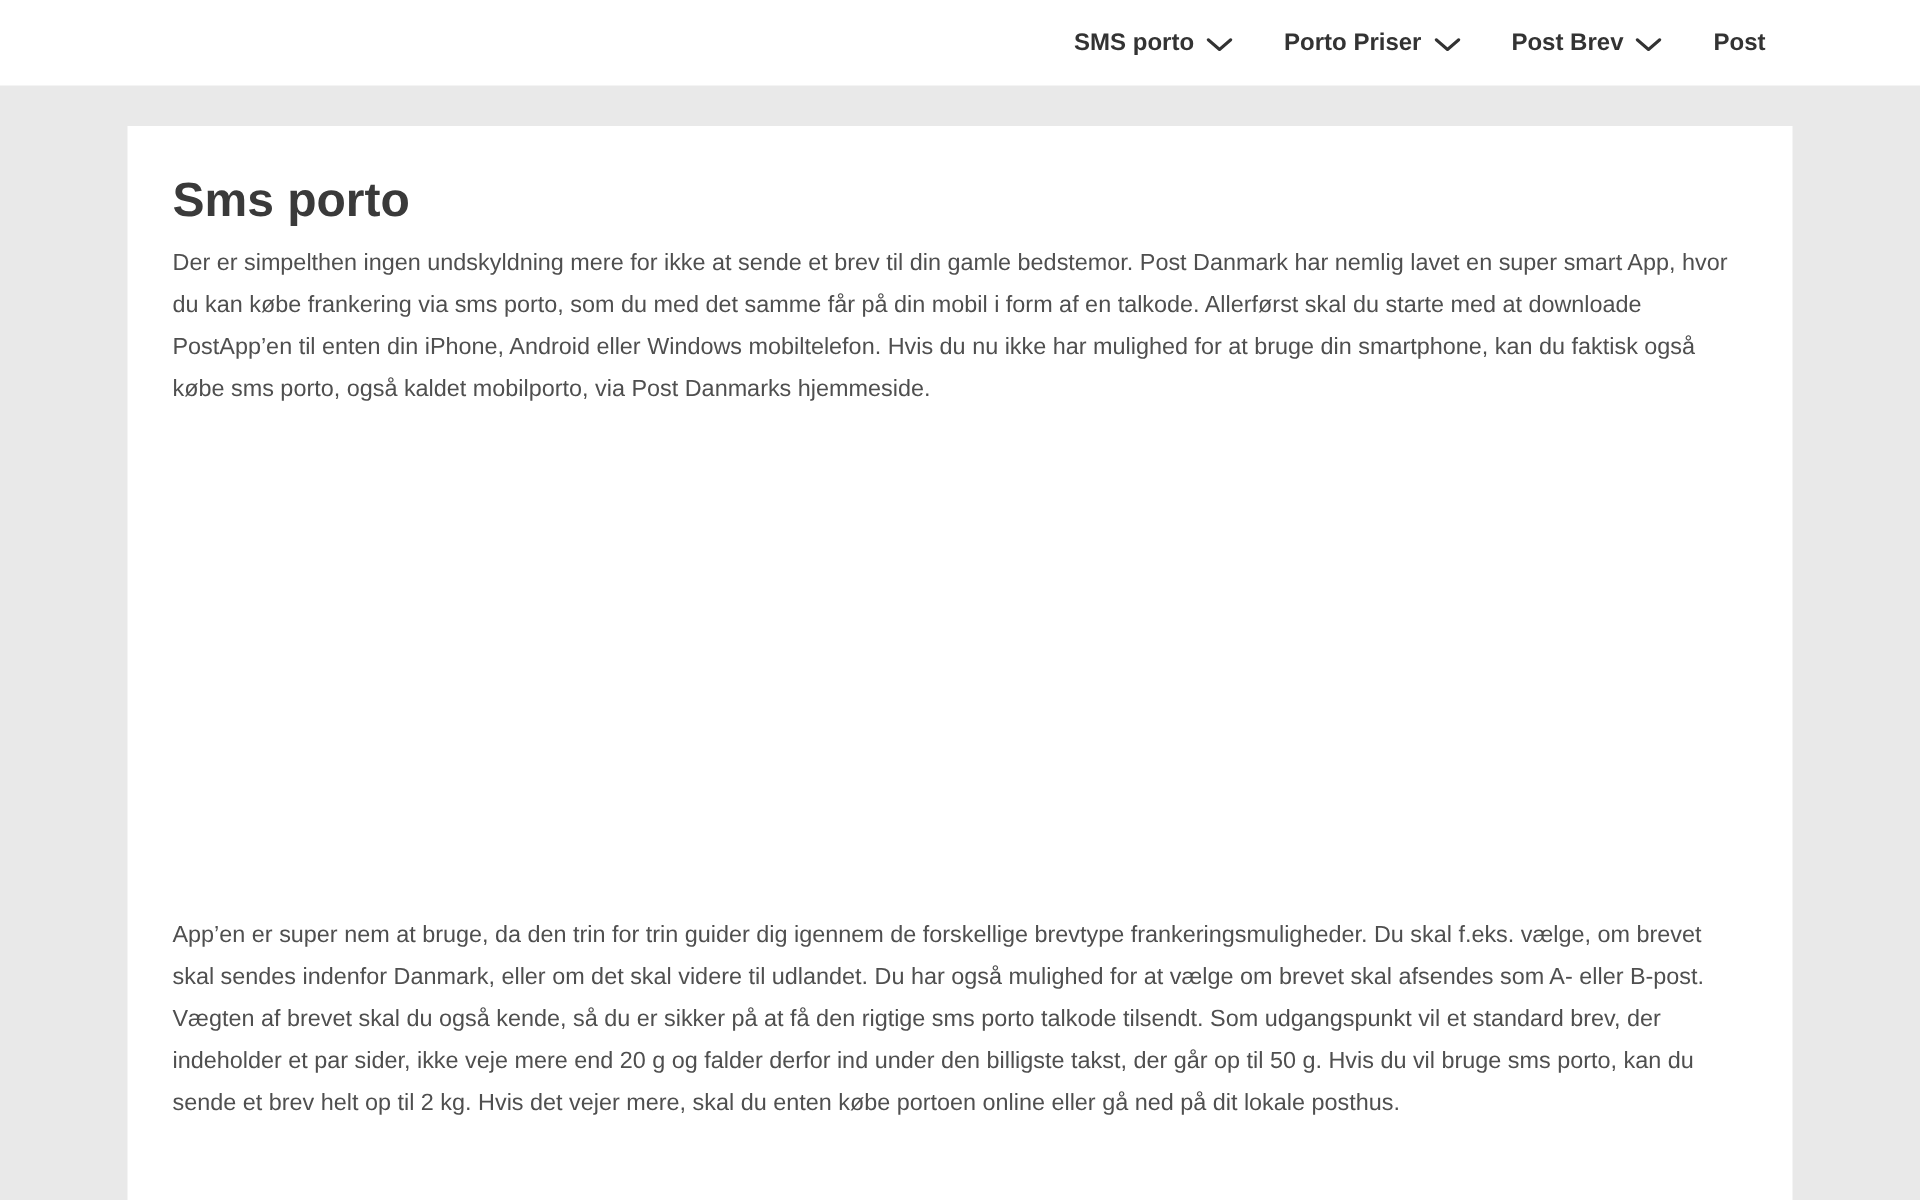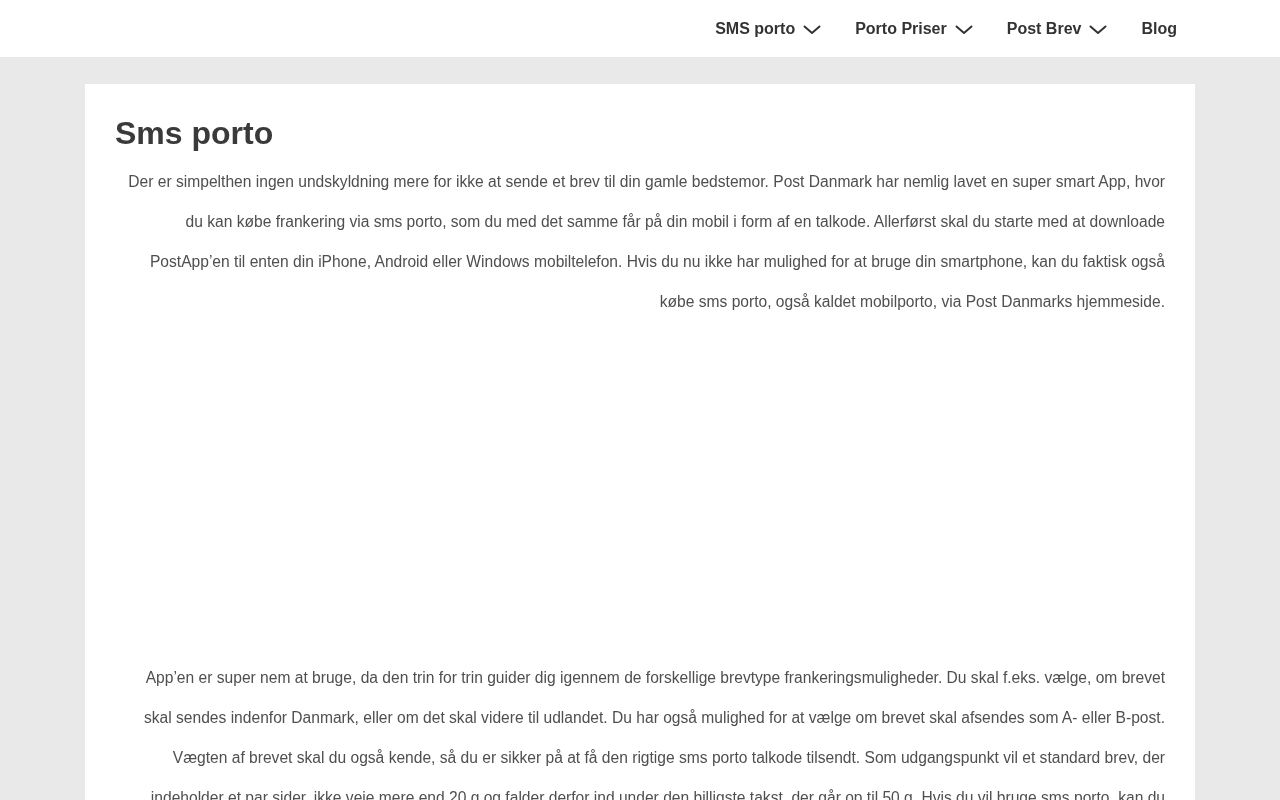--- a/index.html
+++ b/index.html
@@ -61,23 +61,22 @@
   .page-title {
     margin: 0 0 10px 0;
     font-size: 32px;
     line-height: 1.2;
     font-weight: 700;
     color: var(--heading-text);
   }
   .article-paragraph {
     margin: 0 0 28px 0;
     font-size: 15.6px;
-    line-height: 40px;
+    line-height: 28px;
     color: var(--body-text);
-    text-align: right;
   }
   .media-placeholder {
     width: 100%;
     height: 280px;
     margin: 0 0 28px 0;
     background: var(--surface);
   }
 </style>
 </head>
 <body>
@@ -108,21 +107,21 @@
       <div class="nav-item">
         <span class="nav-label">Post Brev</span>
         <span class="chevron">
           <svg width="18" height="10" viewBox="0 0 18 10" aria-hidden="true">
             <path d="M1.5 1.5 L9 8 L16.5 1.5" fill="none" stroke="currentColor" stroke-width="2" stroke-linecap="round" stroke-linejoin="round"></path>
           </svg>
         </span>
       </div>
 
       <div class="nav-item">
-        <span class="nav-label">Blog</span>
+        <span class="nav-label">Post</span>
       </div>
 
     </nav>
   </header>
 
   <main class="content-card">
     <h1 class="page-title">Sms porto</h1>
     <p class="article-paragraph">Der er simpelthen ingen undskyldning mere for ikke at sende et brev til din gamle bedstemor. Post Danmark har nemlig lavet en super smart App, hvor du kan købe frankering via sms porto, som du med det samme får på din mobil i form af en talkode. Allerførst skal du starte med at downloade PostApp’en til enten din iPhone, Android eller Windows mobiltelefon. Hvis du nu ikke har mulighed for at bruge din smartphone, kan du faktisk også købe sms porto, også kaldet mobilporto, via Post Danmarks hjemmeside.</p>
     <div class="media-placeholder"></div>
     <p class="article-paragraph">App’en er super nem at bruge, da den trin for trin guider dig igennem de forskellige brevtype frankeringsmuligheder. Du skal f.eks. vælge, om brevet skal sendes indenfor Danmark, eller om det skal videre til udlandet. Du har også mulighed for at vælge om brevet skal afsendes som A- eller B-post. Vægten af brevet skal du også kende, så du er sikker på at få den rigtige sms porto talkode tilsendt. Som udgangspunkt vil et standard brev, der indeholder et par sider, ikke veje mere end 20 g og falder derfor ind under den billigste takst, der går op til 50 g. Hvis du vil bruge sms porto, kan du sende et brev helt op til 2 kg. Hvis det vejer mere, skal du enten købe portoen online eller gå ned på dit lokale posthus.</p>

